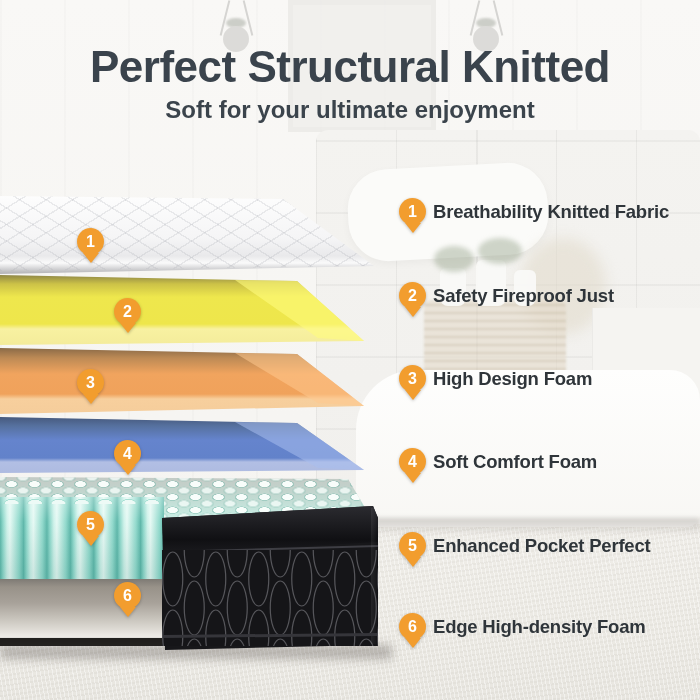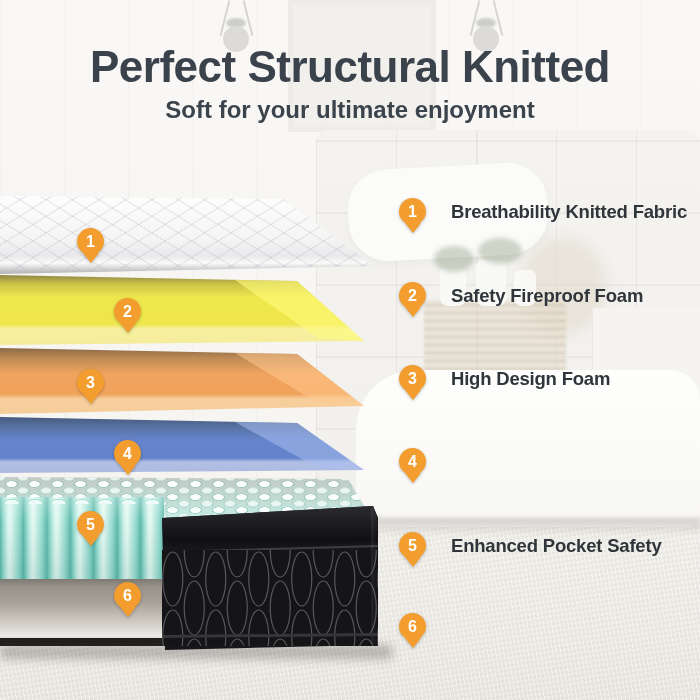--- a/index.html
+++ b/index.html
@@ -91,21 +91,21 @@
   .cover-edge{position:absolute;left:371px;top:508px;width:6px;height:136px;background:linear-gradient(90deg, rgba(255,255,255,.07), rgba(255,255,255,0));}
   .cover-piping{position:absolute;left:163px;top:634px;width:214px;height:3px;background:#35353A;transform:rotate(-.5deg);}
 
   
   .pin{position:absolute;width:27px;height:27px;border-radius:50%;background:#F29D2E;filter:drop-shadow(0 1px 1.5px rgba(0,0,0,.25));}
   .pin::after{content:"";position:absolute;left:50%;bottom:-8px;transform:translateX(-50%);width:0;height:0;
     border-left:8px solid transparent;border-right:8px solid transparent;border-top:10px solid #F29D2E;}
   .pin span{position:absolute;inset:0;display:flex;align-items:center;justify-content:center;color:#fff;font-size:16px;font-weight:700;}
   .feature{position:absolute;left:399px;display:flex;align-items:center;}
   .feature .pin{position:relative;flex:0 0 27px;}
-  .feature-label{margin-left:25px;font-size:18.5px;font-weight:700;color:#2F353A;letter-spacing:-.2px;white-space:nowrap;line-height:27px;}
+  .feature-label{margin-left:7px;font-size:18.5px;font-weight:700;color:#2F353A;letter-spacing:-.2px;white-space:nowrap;line-height:27px;}
 </style>
 </head>
 <body>
 
 <div id="canvas">
 
   <div class="wall"></div>
   <div class="window-frame"></div>
   <div class="planter" style="left:216px;top:0;">
     <div class="rope-l"></div>
@@ -193,38 +193,40 @@
   <div class="feature" style="top:198px;">
     <div class="pin">
         <span>1</span>
       </div>
     <div class="feature-label">Breathability Knitted Fabric</div>
   </div>
   <div class="feature" style="top:282px;">
     <div class="pin">
         <span>2</span>
       </div>
-    <div class="feature-label">Safety Fireproof Foam</div>
+    <div class="feature-label">Safety Fireproof Just</div>
   </div>
   <div class="feature" style="top:365px;">
     <div class="pin">
         <span>3</span>
       </div>
     <div class="feature-label">High Design Foam</div>
   </div>
   <div class="feature" style="top:448px;">
     <div class="pin">
         <span>4</span>
       </div>
+    <div class="feature-label">Soft Comfort Foam</div>
   </div>
   <div class="feature" style="top:532px;">
     <div class="pin">
         <span>5</span>
       </div>
-    <div class="feature-label">Enhanced Pocket Safety</div>
+    <div class="feature-label">Enhanced Pocket Perfect</div>
   </div>
   <div class="feature" style="top:613px;">
     <div class="pin">
         <span>6</span>
       </div>
+    <div class="feature-label">Edge High-density Foam</div>
   </div>
 
 </div>
 
 </body></html>

